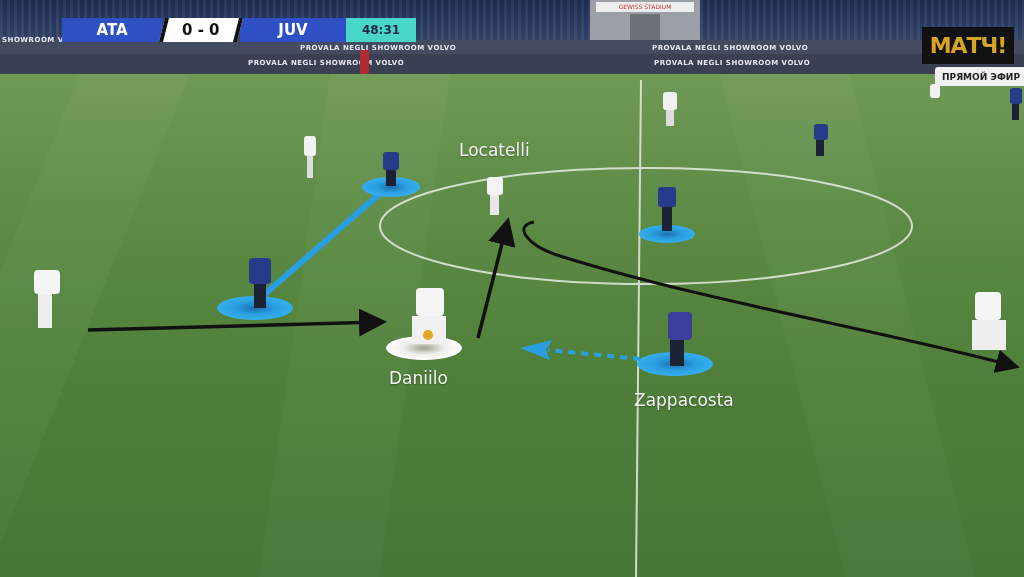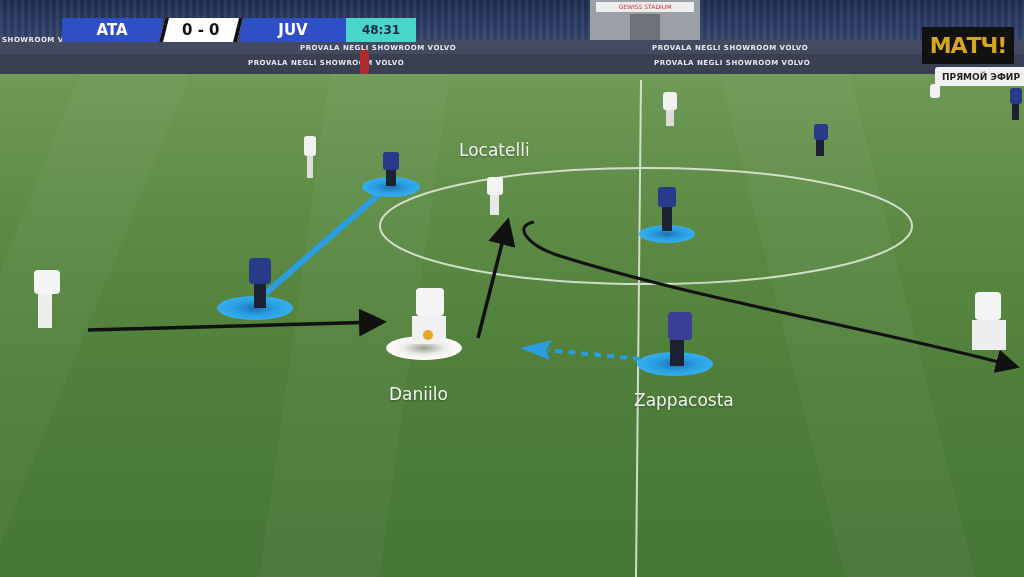--- a/index.html
+++ b/index.html
@@ -157,16 +157,16 @@
     <div class="sb-team" style="width:106px;">JUV</div>
     <div class="sb-time">48:31</div>
   </div>
 
   <div class="logo">
     <span>МАТЧ!</span>
   </div>
   <div class="live">ПРЯМОЙ ЭФИР</div>
 
   <div class="player-label" style="left:459px;top:140px;">Locatelli</div>
-  <div class="player-label" style="left:389px;top:384px;">Daniilo</div>
+  <div class="player-label" style="left:389px;top:368px;">Daniilo</div>
   <div class="player-label" style="left:634px;top:390px;">Zappacosta</div>
 
 </div>
 
 </body></html>

